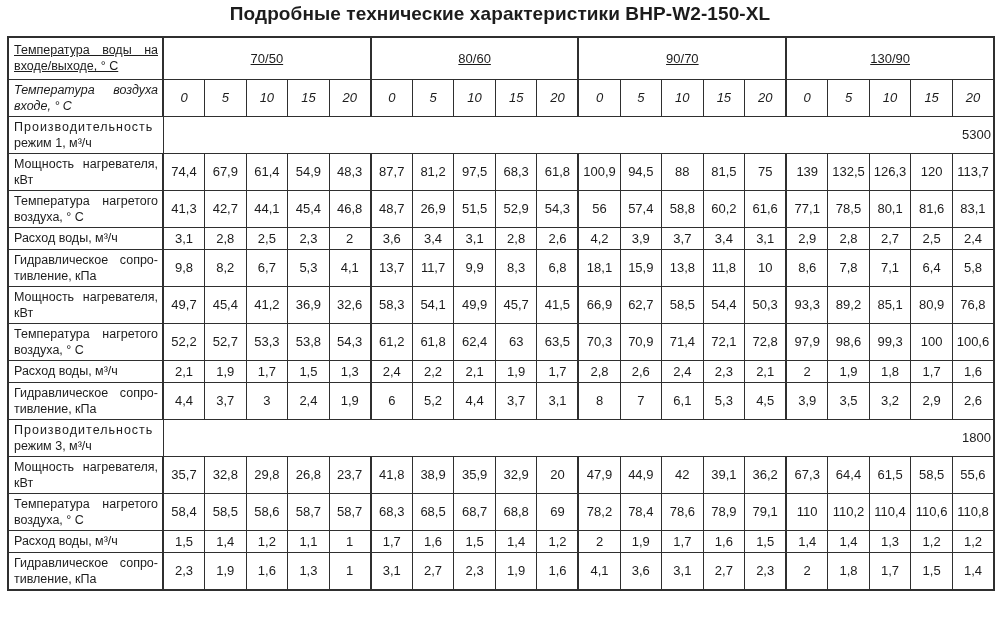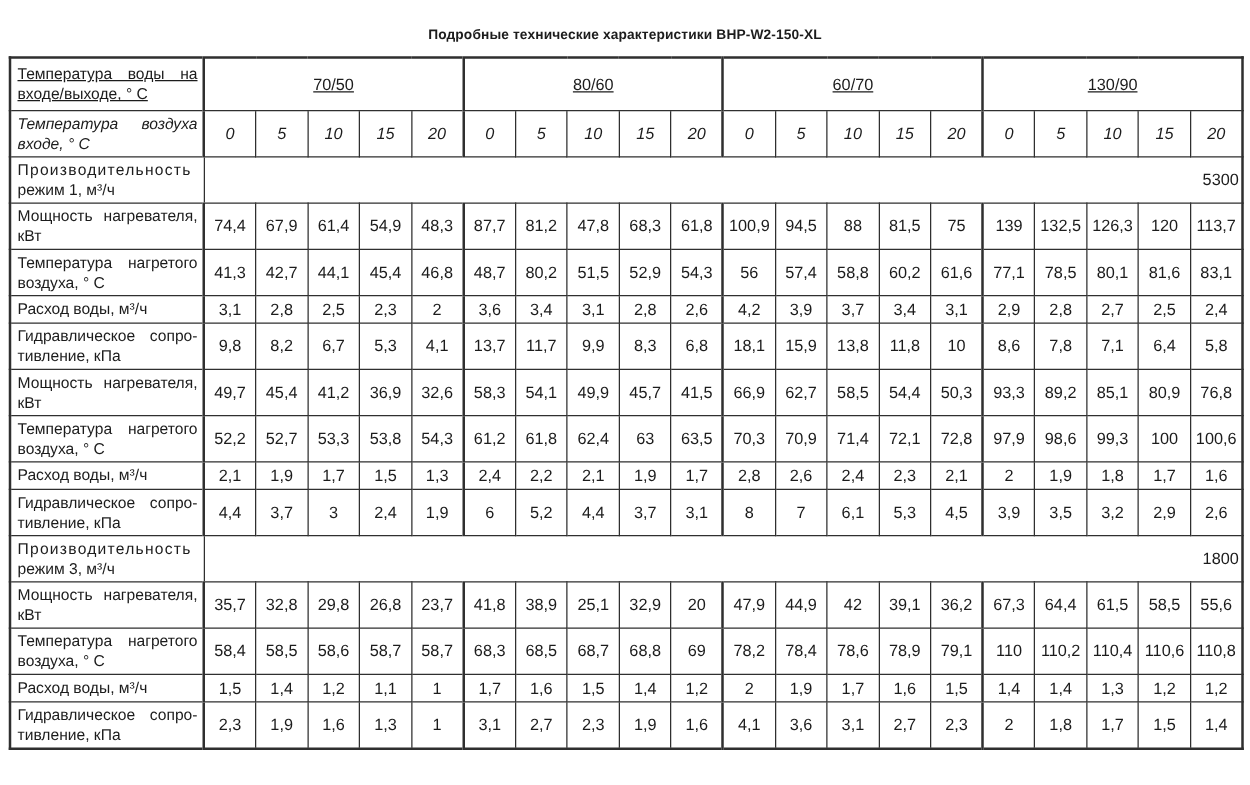--- a/index.html
+++ b/index.html
@@ -7,23 +7,23 @@
     padding: 0;
     background: #ffffff;
     width: 1000px;
     height: 628px;
     font-family: "Liberation Sans", sans-serif;
     color: #1c1c1c;
     overflow: hidden;
   }
   .title {
     text-align: center;
-    font-size: 11px;
+    font-size: 19px;
     font-weight: 600;
-    padding-top: 22px;
+    padding-top: 3px;
     letter-spacing: 0.1px;
   }
   table.spec {
     border-collapse: collapse;
     table-layout: fixed;
     width: 988px;
     margin: 11px 0 0 7px;
     border: 2px solid #2f2f2f;
   }
   col.col-lbl { width: 155px; }
@@ -81,21 +81,21 @@
         <col>
         <col>
         <col>
         <col>
       </colgroup>
     <tbody id="tbody">
         <tr class="r-water">
           <td class="lbl">Температура воды на входе/выходе, ° С</td>
           <td class="grp grp-start" colspan="5">70/50</td>
           <td class="grp grp-start" colspan="5">80/60</td>
-          <td class="grp grp-start" colspan="5">60/70</td>
+          <td class="grp grp-start" colspan="5">90/70</td>
           <td class="grp grp-start" colspan="5">130/90</td>
         </tr>
         <tr class="r-air">
           <td class="lbl">Температура воздуха входе, ° С</td>
           <td class="val grp-start">0</td>
           <td class="val">5</td>
           <td class="val">10</td>
           <td class="val">15</td>
           <td class="val">20</td>
           <td class="val grp-start">0</td>
@@ -120,21 +120,21 @@
         </tr>
         <tr class="r-two">
           <td class="lbl">Мощность нагревателя, кВт</td>
           <td class="val grp-start">74,4</td>
           <td class="val">67,9</td>
           <td class="val">61,4</td>
           <td class="val">54,9</td>
           <td class="val">48,3</td>
           <td class="val grp-start">87,7</td>
           <td class="val">81,2</td>
-          <td class="val">47,8</td>
+          <td class="val">97,5</td>
           <td class="val">68,3</td>
           <td class="val">61,8</td>
           <td class="val grp-start">100,9</td>
           <td class="val">94,5</td>
           <td class="val">88</td>
           <td class="val">81,5</td>
           <td class="val">75</td>
           <td class="val grp-start">139</td>
           <td class="val">132,5</td>
           <td class="val">126,3</td>
@@ -142,21 +142,21 @@
           <td class="val">113,7</td>
         </tr>
         <tr class="r-two">
           <td class="lbl">Температура нагретого воздуха, ° С</td>
           <td class="val grp-start">41,3</td>
           <td class="val">42,7</td>
           <td class="val">44,1</td>
           <td class="val">45,4</td>
           <td class="val">46,8</td>
           <td class="val grp-start">48,7</td>
-          <td class="val">80,2</td>
+          <td class="val">26,9</td>
           <td class="val">51,5</td>
           <td class="val">52,9</td>
           <td class="val">54,3</td>
           <td class="val grp-start">56</td>
           <td class="val">57,4</td>
           <td class="val">58,8</td>
           <td class="val">60,2</td>
           <td class="val">61,6</td>
           <td class="val grp-start">77,1</td>
           <td class="val">78,5</td>
@@ -308,21 +308,21 @@
         </tr>
         <tr class="r-two">
           <td class="lbl">Мощность нагревателя, кВт</td>
           <td class="val grp-start">35,7</td>
           <td class="val">32,8</td>
           <td class="val">29,8</td>
           <td class="val">26,8</td>
           <td class="val">23,7</td>
           <td class="val grp-start">41,8</td>
           <td class="val">38,9</td>
-          <td class="val">25,1</td>
+          <td class="val">35,9</td>
           <td class="val">32,9</td>
           <td class="val">20</td>
           <td class="val grp-start">47,9</td>
           <td class="val">44,9</td>
           <td class="val">42</td>
           <td class="val">39,1</td>
           <td class="val">36,2</td>
           <td class="val grp-start">67,3</td>
           <td class="val">64,4</td>
           <td class="val">61,5</td>

